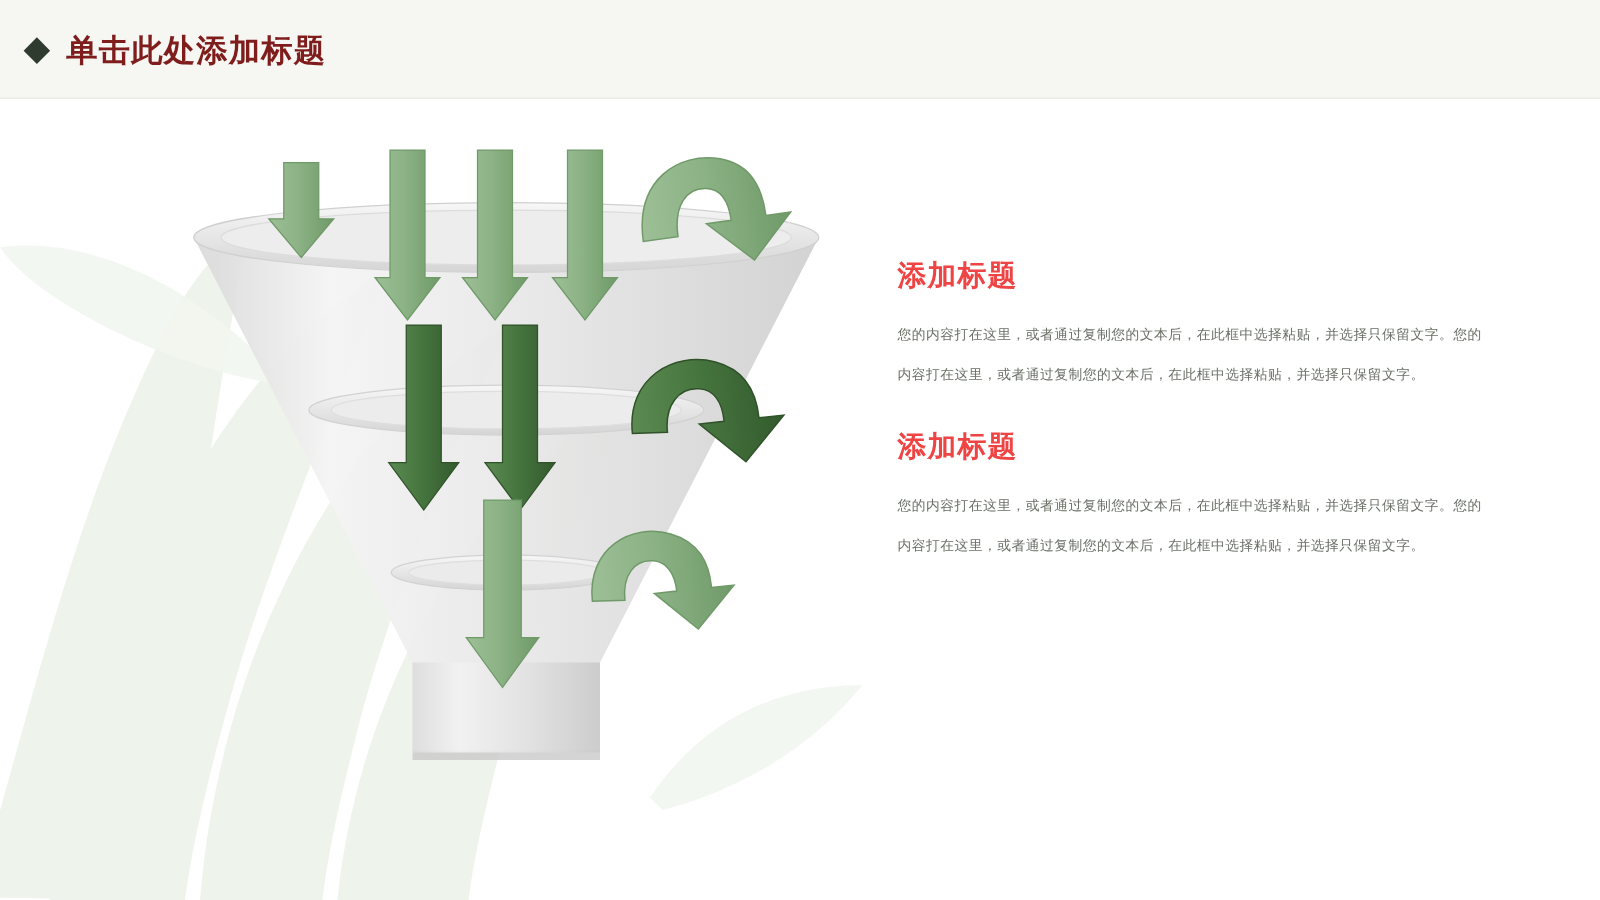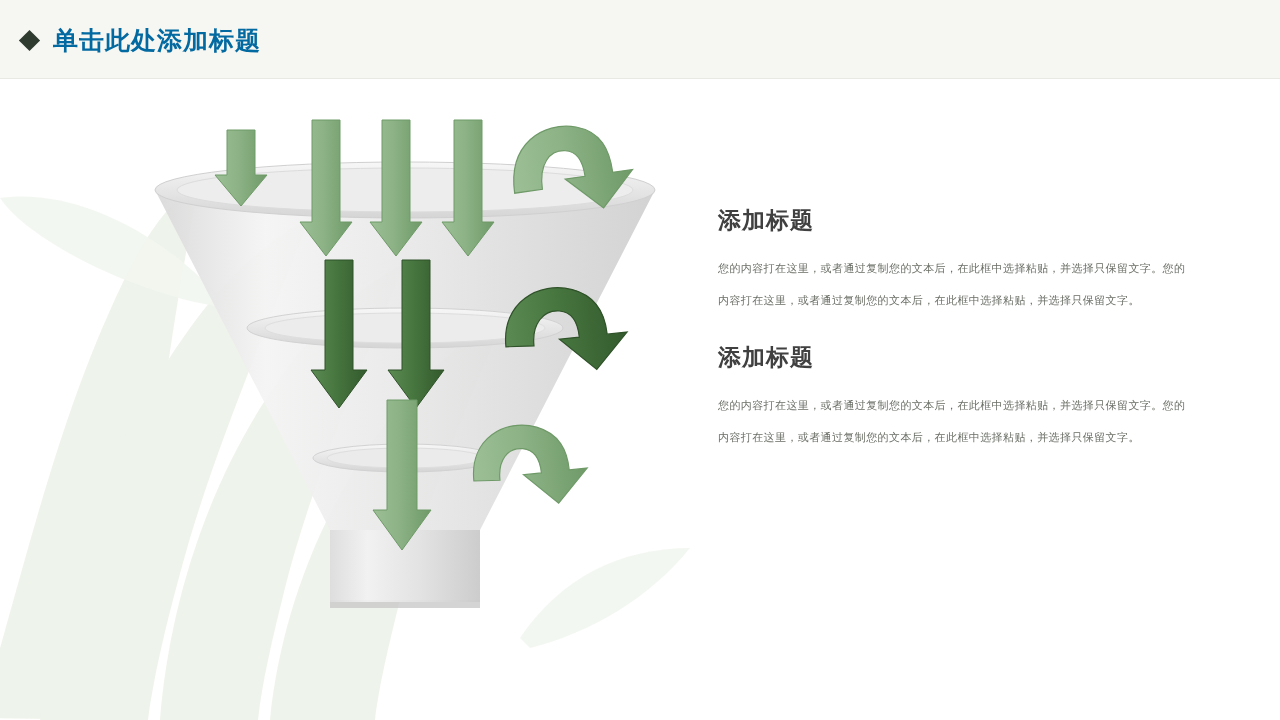--- a/index.html
+++ b/index.html
@@ -61,21 +61,21 @@
     width: 15px;
     height: 15px;
     background: #2f3b2f;
     transform: rotate(45deg);
     margin-right: 16px;
     flex: none;
   }
   .slide-title {
     font-size: 25px;
     font-weight: bold;
-    color: #0369a1;
+    color: #7f1d1d;
     letter-spacing: 1px;
     white-space: nowrap;
   }
 
   
   .funnel-area {
     position: absolute;
     left: 120px;
     top: 110px;
     width: 570px;
@@ -84,21 +84,21 @@
 
   
   .text-col {
     position: absolute;
     left: 718px;
     top: 205px;
     width: 470px;
   }
   .block-title {
     font-size: 23px;
-    color: #404040;
+    color: #ef4444;
     margin: 0 0 16px 0;
     letter-spacing: 1px;
   }
   .block-body {
     font-size: 11px;
     line-height: 32px;
     color: #6a6f66;
     margin: 0 0 26px 0;
     letter-spacing: 0.4px;
   }

